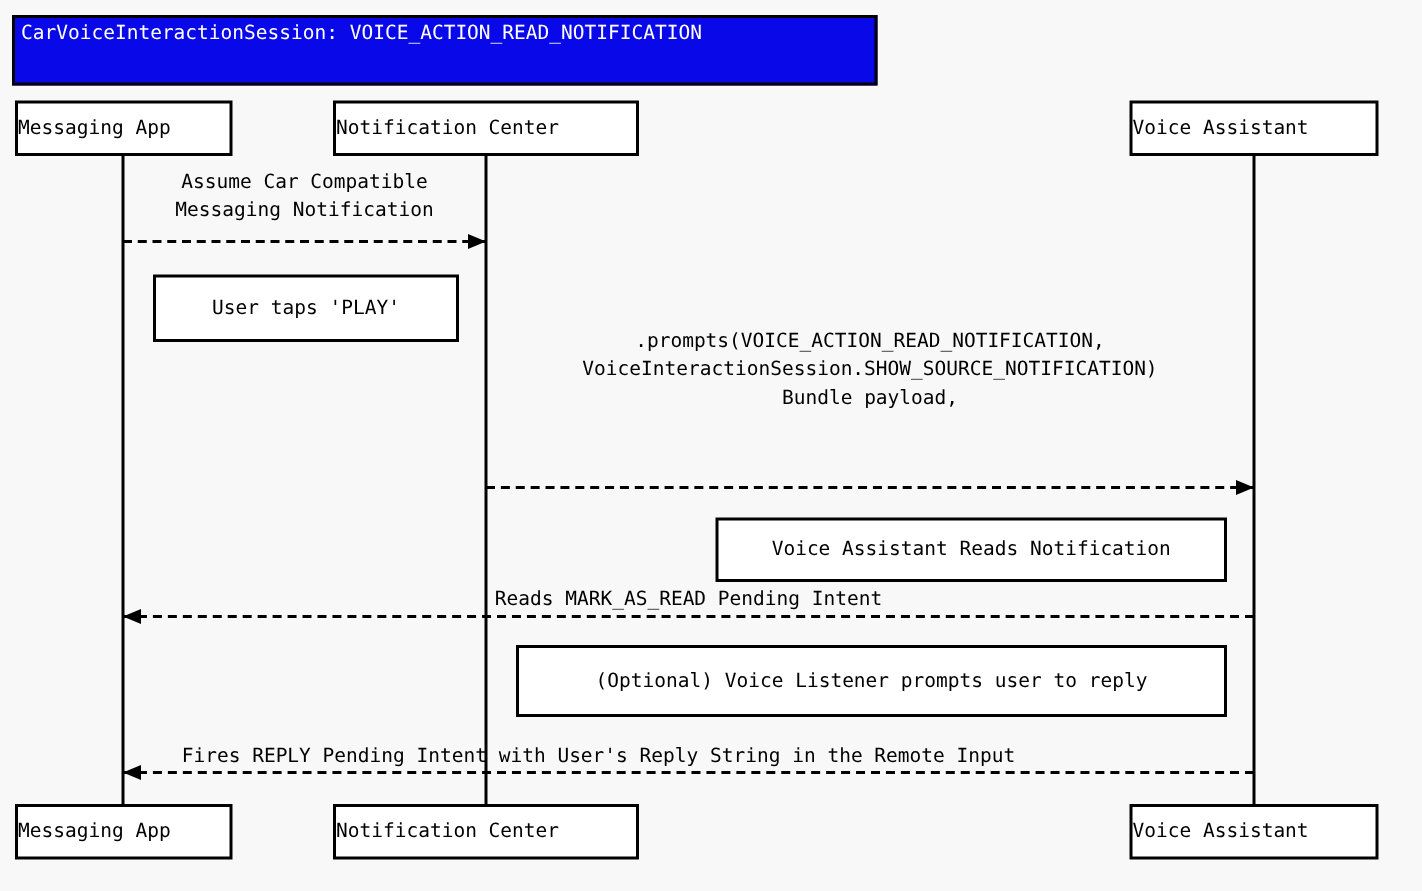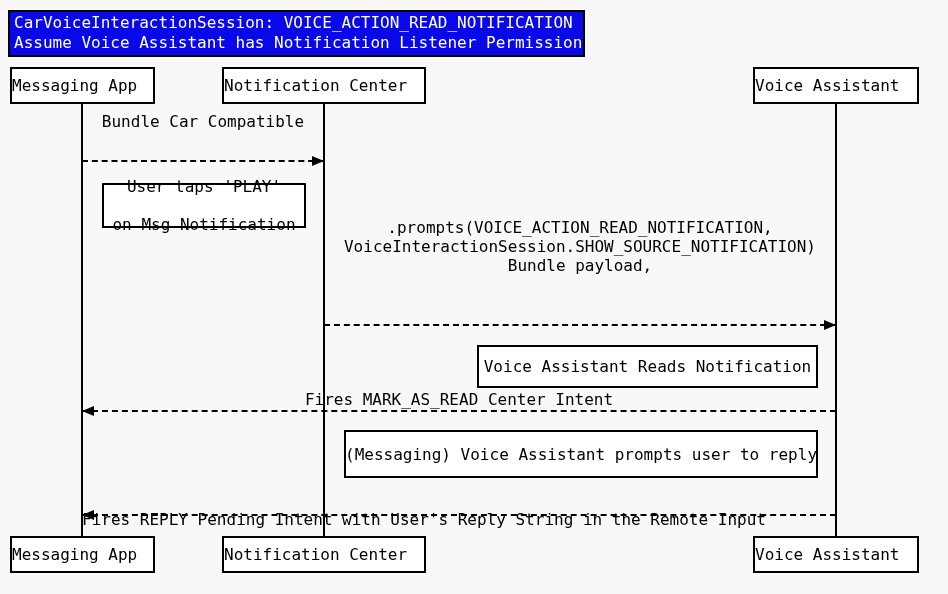--- a/index.html
+++ b/index.html
@@ -8,21 +8,21 @@
     background: #f8f8f8;
     font-family: "DejaVu Sans Mono", "Liberation Mono", monospace;
   }
   #canvas {
     position: relative;
     width: 948px;
     height: 594px;
     background: #f8f8f8;
     overflow: hidden;
     color: #000;
-    font-size: 16px;
+    font-size: 13px;
     line-height: 19px;
   }
   #title-box {
     position: absolute;
     left: 8px; top: 10px;
     width: 577px; height: 47px;
     box-sizing: border-box;
     border: 2px solid #000;
     padding: 1px 4px;
     white-space: nowrap;
@@ -74,21 +74,20 @@
   }
   .arrowhead.right { border-left: 12px solid #000; }
   .arrowhead.left  { border-right: 12px solid #000; }
 </style>
 </head>
 <body>
 
 <div id="canvas" style="background: rgb(248, 248, 248);">
   <div id="title-box" style="background: rgb(8, 8, 232); color: rgb(255, 255, 255);">
     <div>CarVoiceInteractionSession: VOICE_ACTION_READ_NOTIFICATION</div>
-    <div>Assume Voice Assistant has Notification Listener Permission</div>
   </div>
 <div class="lifeline" style="left: 81px; top: 104px; height: 432px; background: rgb(0, 0, 0);"></div>
     <div class="lifeline" style="left: 323px; top: 104px; height: 432px; background: rgb(0, 0, 0);"></div>
     <div class="lifeline" style="left: 835px; top: 104px; height: 432px; background: rgb(0, 0, 0);"></div>
     <div class="pbox" style="left: 10px; top: 67px; width: 145px; height: 37px; background: rgb(255, 255, 255); border-color: rgb(0, 0, 0);">
       <div>Messaging App</div>
     </div>
     <div class="pbox" style="left: 10px; top: 536px; width: 145px; height: 37px; background: rgb(255, 255, 255); border-color: rgb(0, 0, 0);">
       <div>Messaging App</div>
     </div>
@@ -98,44 +97,44 @@
     <div class="pbox" style="left: 222px; top: 536px; width: 204px; height: 37px; background: rgb(255, 255, 255); border-color: rgb(0, 0, 0);">
       <div>Notification Center</div>
     </div>
     <div class="pbox" style="left: 753px; top: 67px; width: 166px; height: 37px; background: rgb(255, 255, 255); border-color: rgb(0, 0, 0);">
       <div>Voice Assistant</div>
     </div>
     <div class="pbox" style="left: 753px; top: 536px; width: 166px; height: 37px; background: rgb(255, 255, 255); border-color: rgb(0, 0, 0);">
       <div>Voice Assistant</div>
     </div>
     <div class="msg-label" style="left: 82px; top: 112px; width: 242px;">
-      <div>Bundle Car Compatible</div>
+      <div>Assume Car Compatible</div>
+      <div>Messaging Notification</div>
     </div>
     <div class="msg-line" style="left: 82px; top: 160px; width: 242px; border-top-style: dashed; border-top-color: rgb(0, 0, 0);"></div>
     <div class="arrowhead right" style="left: 312px; top: 156px;"></div>
     <div class="msg-label" style="left: 324px; top: 218px; width: 512px;">
       <div>.prompts(VOICE_ACTION_READ_NOTIFICATION,</div>
       <div>VoiceInteractionSession.SHOW_SOURCE_NOTIFICATION)</div>
       <div>Bundle payload,</div>
     </div>
     <div class="msg-line" style="left: 324px; top: 324px; width: 512px; border-top-style: dashed; border-top-color: rgb(0, 0, 0);"></div>
     <div class="arrowhead right" style="left: 824px; top: 320px;"></div>
     <div class="msg-label" style="left: 82px; top: 390px; width: 754px;">
-      <div>Fires MARK_AS_READ Center Intent</div>
+      <div>Reads MARK_AS_READ Pending Intent</div>
     </div>
     <div class="msg-line" style="left: 82px; top: 410px; width: 754px; border-top-style: dashed; border-top-color: rgb(0, 0, 0);"></div>
     <div class="arrowhead left" style="left: 82px; top: 406px;"></div>
-    <div class="msg-label" style="left: 82px; top: 510px; width: 634px;">
+    <div class="msg-label" style="left: 82px; top: 495px; width: 634px;">
       <div>Fires REPLY Pending Intent with User's Reply String in the Remote Input</div>
     </div>
     <div class="msg-line" style="left: 82px; top: 514px; width: 754px; border-top-style: dashed; border-top-color: rgb(0, 0, 0);"></div>
     <div class="arrowhead left" style="left: 82px; top: 510px;"></div>
     <div class="note" style="left: 102px; top: 183px; width: 204px; height: 45px; background: rgb(255, 255, 255); border-color: rgb(0, 0, 0); gap: 19px;">
       <div>User taps 'PLAY'</div>
-      <div>on Msg Notification</div>
     </div>
     <div class="note" style="left: 477px; top: 345px; width: 341px; height: 43px; background: rgb(255, 255, 255); border-color: rgb(0, 0, 0);">
       <div>Voice Assistant Reads Notification</div>
     </div>
     <div class="note" style="left: 344px; top: 430px; width: 474px; height: 48px; background: rgb(255, 255, 255); border-color: rgb(0, 0, 0);">
-      <div>(Messaging) Voice Assistant prompts user to reply</div>
+      <div>(Optional) Voice Listener prompts user to reply</div>
     </div>
   </div>
 
 </body></html>

